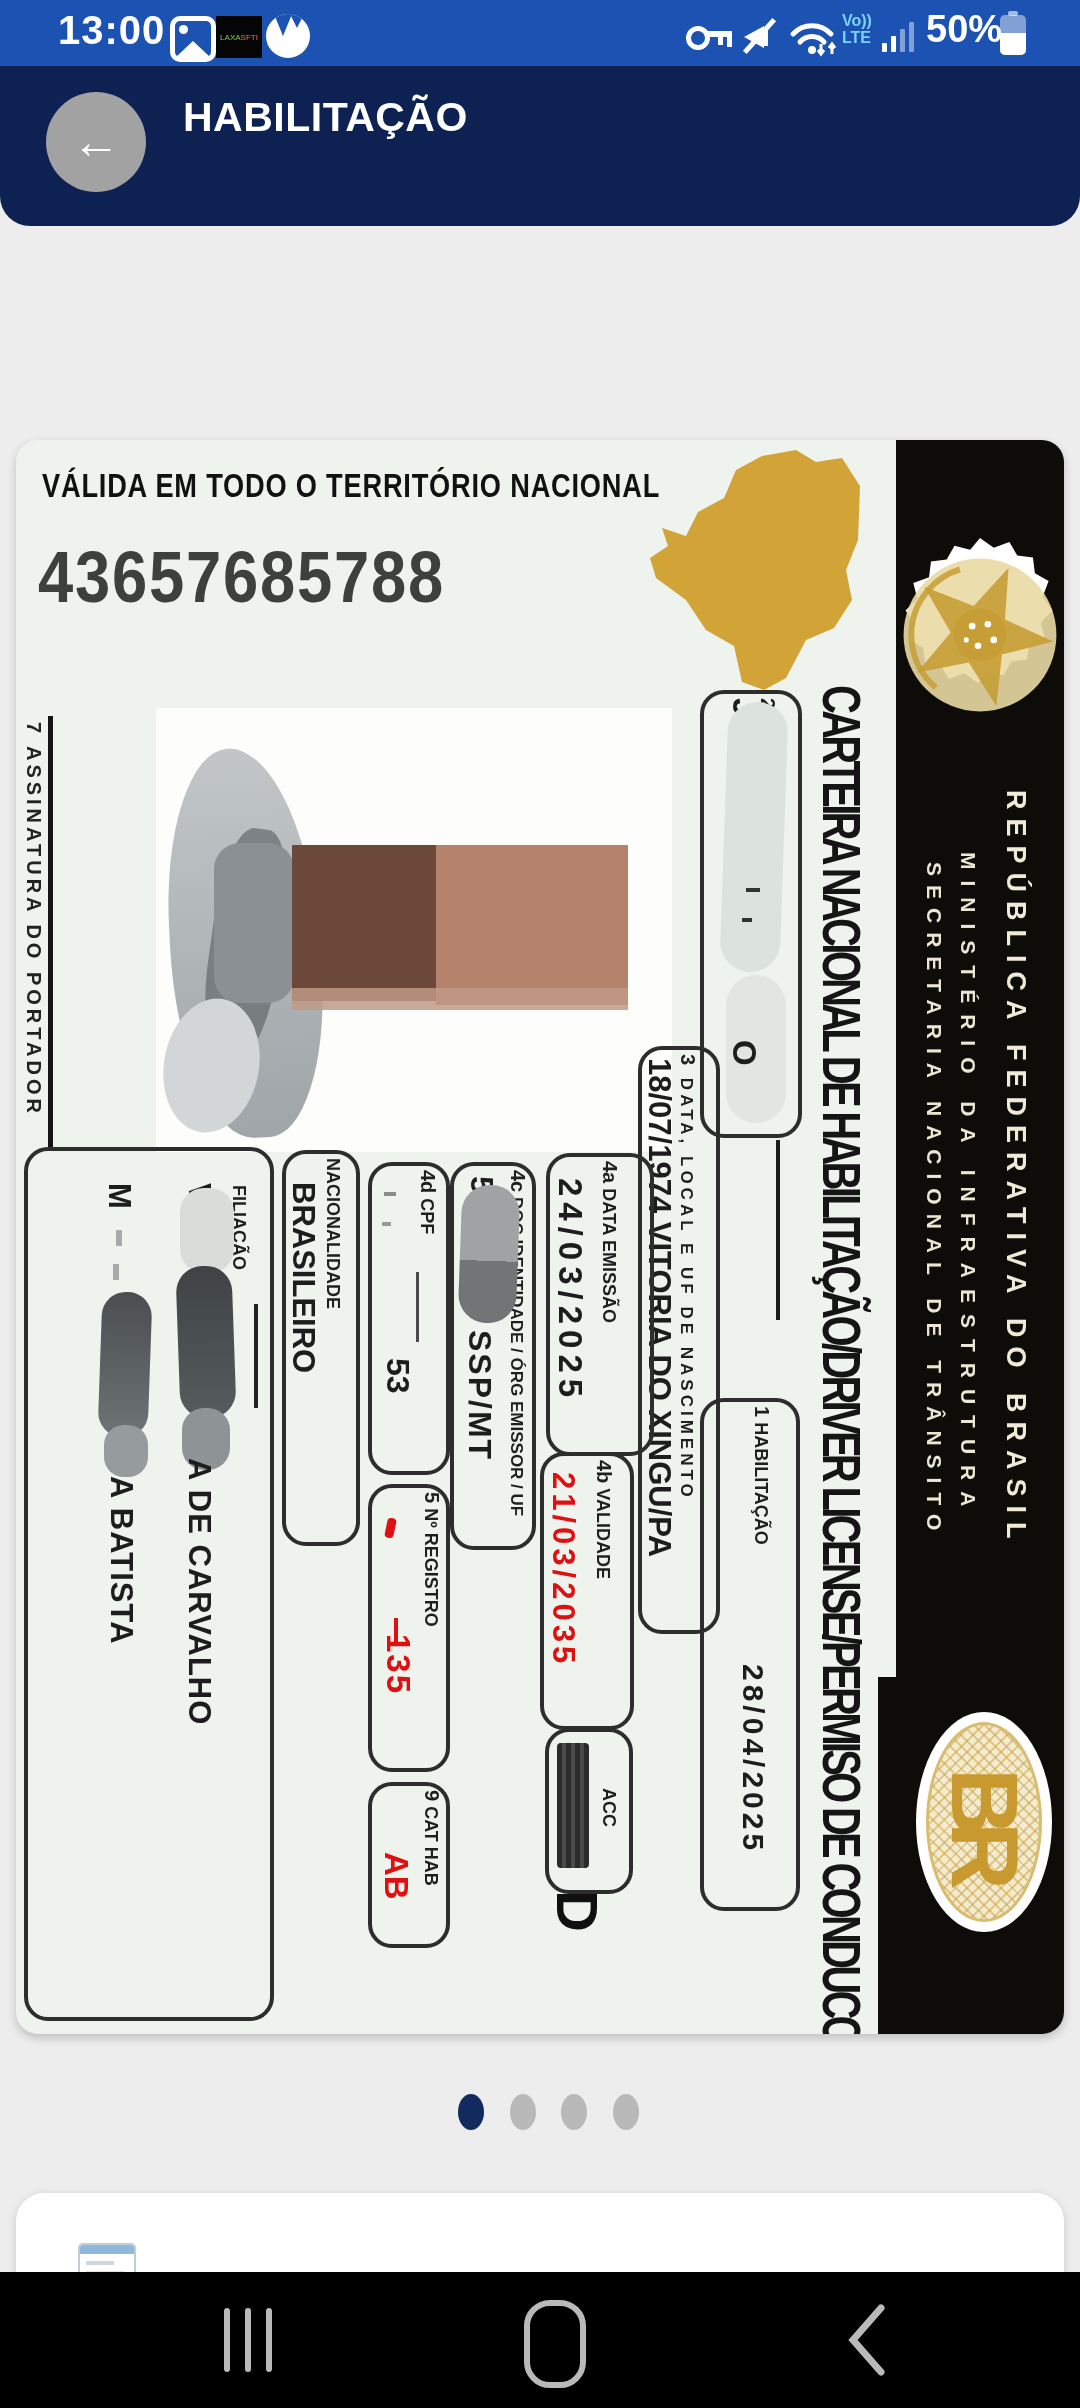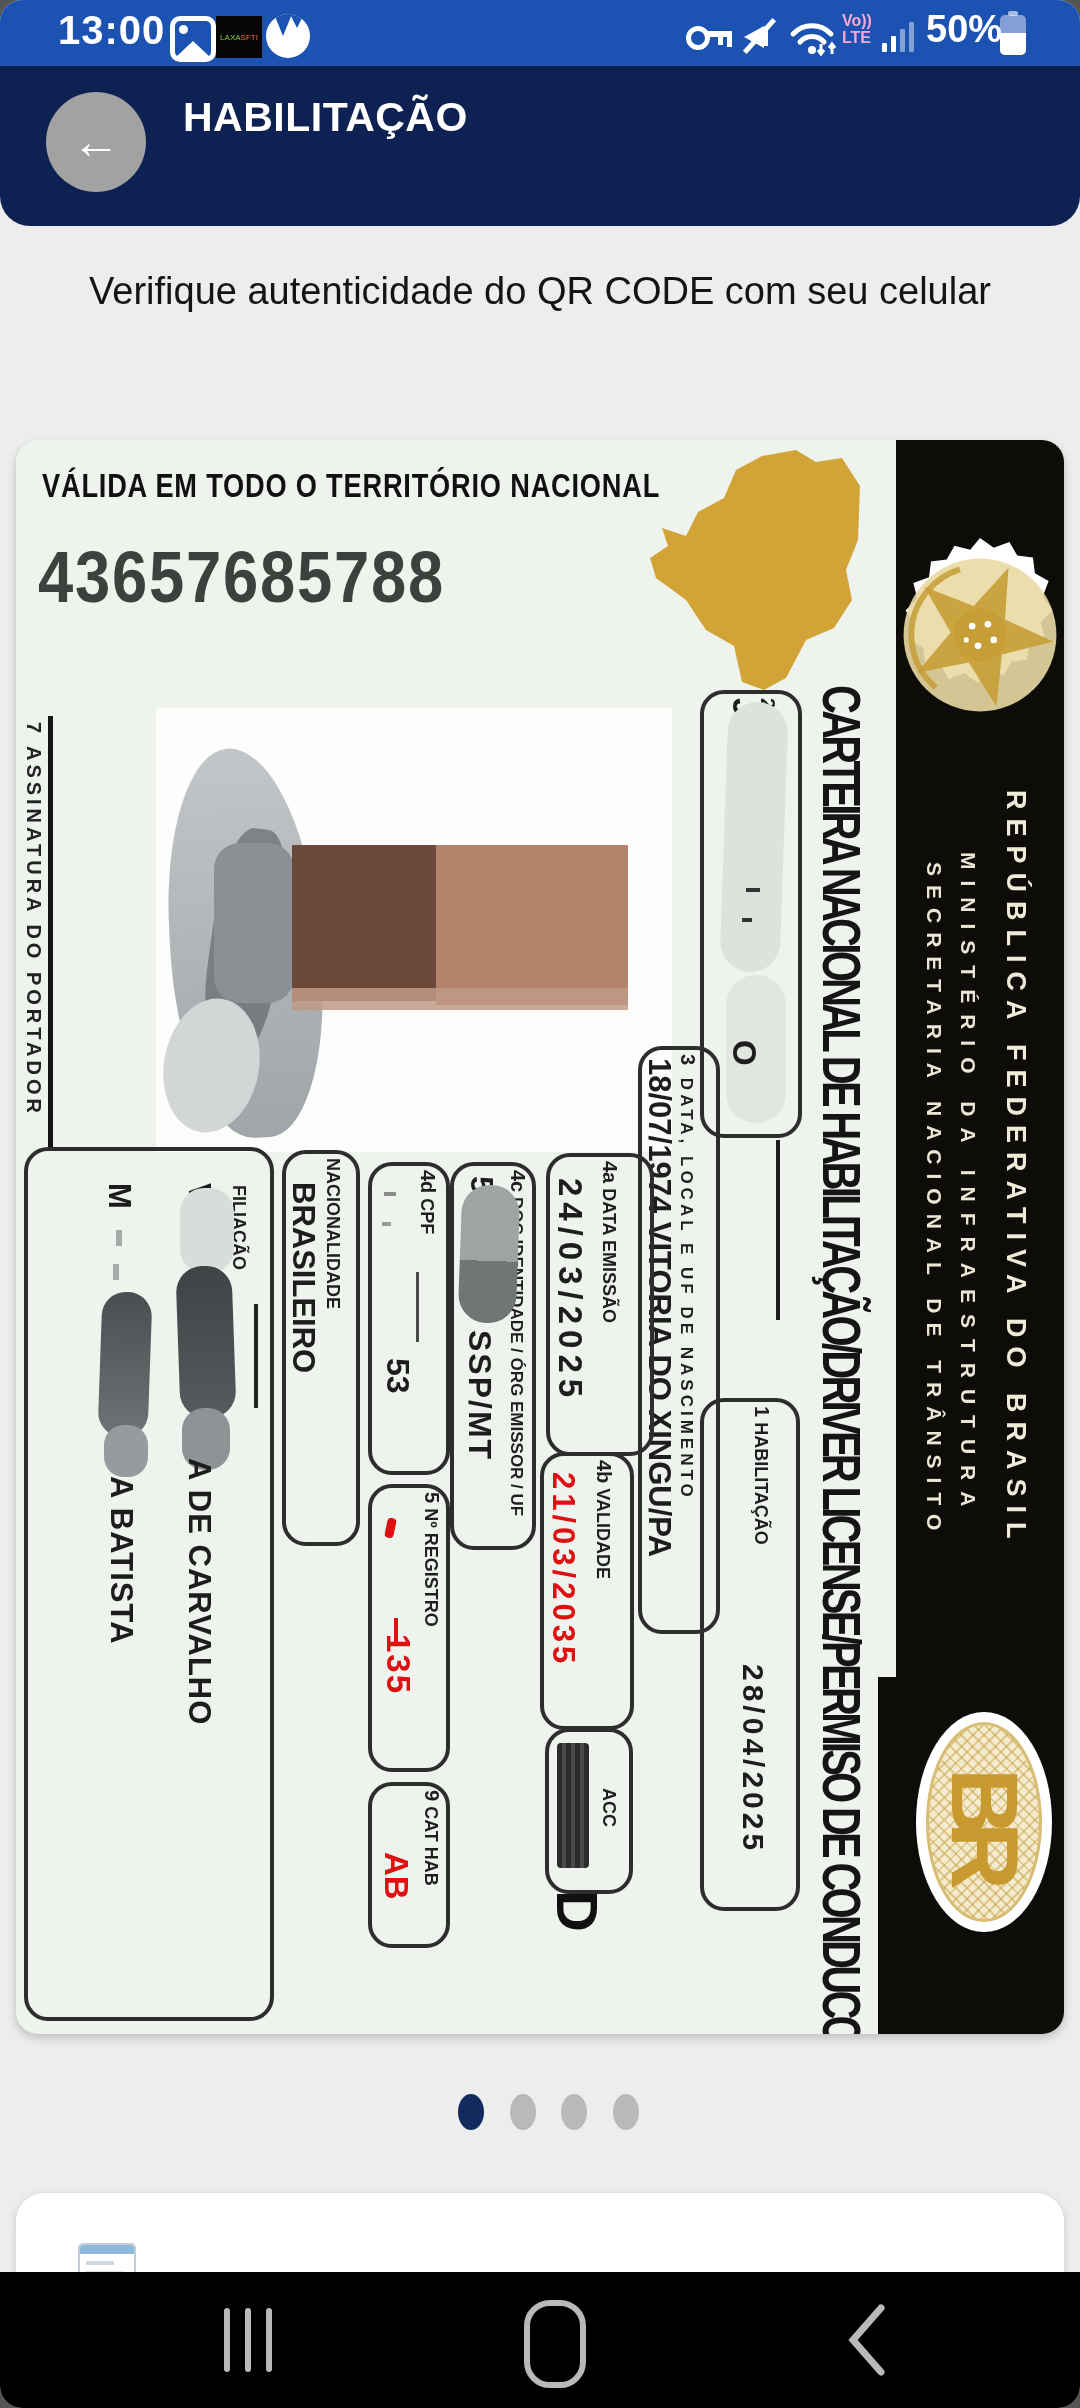--- a/index.html
+++ b/index.html
@@ -1,17 +1,17 @@
 <!DOCTYPE html>
 <html><head>
 <meta charset="utf-8">
 <style>
   html,body{margin:0;padding:0;background:#555;}
   .phone{position:relative;width:1080px;height:2408px;background:#ededed;overflow:hidden;
-         font-family:"Liberation Sans",sans-serif;border-radius:22px;}
+         font-family:"Liberation Sans",sans-serif;}
 
   
   .statusbar{position:absolute;left:0;top:0;width:1080px;height:66px;background:#1c52b2;}
   .sb-time{position:absolute;left:58px;top:8px;font-size:40px;font-weight:bold;color:#fff;letter-spacing:1px;}
   .sb-gallery{position:absolute;left:170px;top:16px;width:36px;height:36px;border:5px solid #fff;border-radius:10px;}
   .sb-gallery .dot{position:absolute;left:4px;top:4px;width:9px;height:9px;background:#fff;border-radius:50%;}
   .sb-gallery .mtn{position:absolute;left:1px;bottom:0;width:0;height:0;border-left:17px solid transparent;border-right:17px solid transparent;border-bottom:16px solid #fff;}
   .sb-blackapp{position:absolute;left:216px;top:16px;width:46px;height:42px;background:#050505;display:flex;align-items:center;justify-content:center;}
   .sb-blackapp span{font-size:8px;font-weight:normal;letter-spacing:0;}
   .sb-blackapp .g{color:#8bc34a;}
@@ -22,21 +22,21 @@
   .sb-key{position:absolute;left:686px;top:22px;width:48px;height:28px;}
   .sb-key .ring{position:absolute;left:0;top:4px;width:14px;height:14px;border:5px solid #fff;border-radius:50%;}
   .sb-key .shaft{position:absolute;left:20px;top:9px;width:26px;height:6px;background:#fff;}
   .sb-key .t1{position:absolute;left:32px;top:15px;width:5px;height:8px;background:#fff;}
   .sb-key .t2{position:absolute;left:41px;top:15px;width:5px;height:10px;background:#fff;}
   .sb-mute{position:absolute;left:742px;top:18px;width:36px;height:36px;}
   .sb-mute .spk{position:absolute;left:2px;top:8px;width:0;height:0;border-top:11px solid transparent;border-bottom:11px solid transparent;border-right:20px solid #fff;}
   .sb-mute .bar{position:absolute;left:20px;top:10px;width:6px;height:18px;background:#fff;}
   .sb-mute .slash{position:absolute;left:15px;top:-4px;width:5px;height:44px;background:#fff;transform:rotate(42deg);}
   .sb-wifi{position:absolute;left:788px;top:18px;width:52px;height:40px;}
-  .sb-volte{position:absolute;left:842px;top:12px;color:#f9a8d4;font-weight:bold;font-size:16px;line-height:17px;}
+  .sb-volte{position:absolute;left:842px;top:12px;color:#7dd3fc;font-weight:bold;font-size:16px;line-height:17px;}
   .sb-signal{position:absolute;left:882px;top:22px;width:36px;height:30px;}
   .sb-signal i{position:absolute;bottom:0;width:5px;background:#fff;border-radius:1px;}
   .sb-signal .b1{left:0;height:9px;}
   .sb-signal .b2{left:9px;height:16px;}
   .sb-signal .b3{left:18px;height:23px;background:rgba(255,255,255,.45);}
   .sb-signal .b4{left:27px;height:30px;background:rgba(255,255,255,.45);}
   .sb-batt-pct{position:absolute;left:926px;top:8px;font-size:38px;font-weight:bold;color:#fff;}
   .sb-batt{position:absolute;left:1000px;top:11px;width:26px;height:44px;}
   .sb-batt .body{position:absolute;left:0;top:4px;width:26px;height:40px;background:rgba(255,255,255,.45);border-radius:5px;}
   .sb-batt .fill{position:absolute;left:0;bottom:0;width:26px;height:22px;background:#fff;border-radius:0 0 5px 5px;}
@@ -255,21 +255,20 @@
       </span>
   </div>
 
   <div class="appheader">
     <div class="backbtn">
       <span>←</span>
     </div>
     <div class="htitle">HABILITAÇÃO</div>
   </div>
 
-  <div class="instruction">Verifique autenticidade do QR CODE com seu celular</div>
 
   <div class="cnh">
     <div class="valid-banner">VÁLIDA EM TODO O TERRITÓRIO NACIONAL</div>
     <div class="mirror-num">43657685788</div>
 
     <span class="map">
       <svg width="226" height="248" viewBox="0 0 226 248">
         <path fill="#d2a437" d="M118 8 L152 2 L172 14 L198 10 L216 38 L214 92 L202 122 L208 152 L190 180 L162 192 L142 230 L120 242 L98 234 L90 198 L62 182 L42 152 L12 130 L6 110 L24 98 L18 80 L42 88 L54 64 L80 50 L92 22 Z"></path>
       </svg>
     </span>

